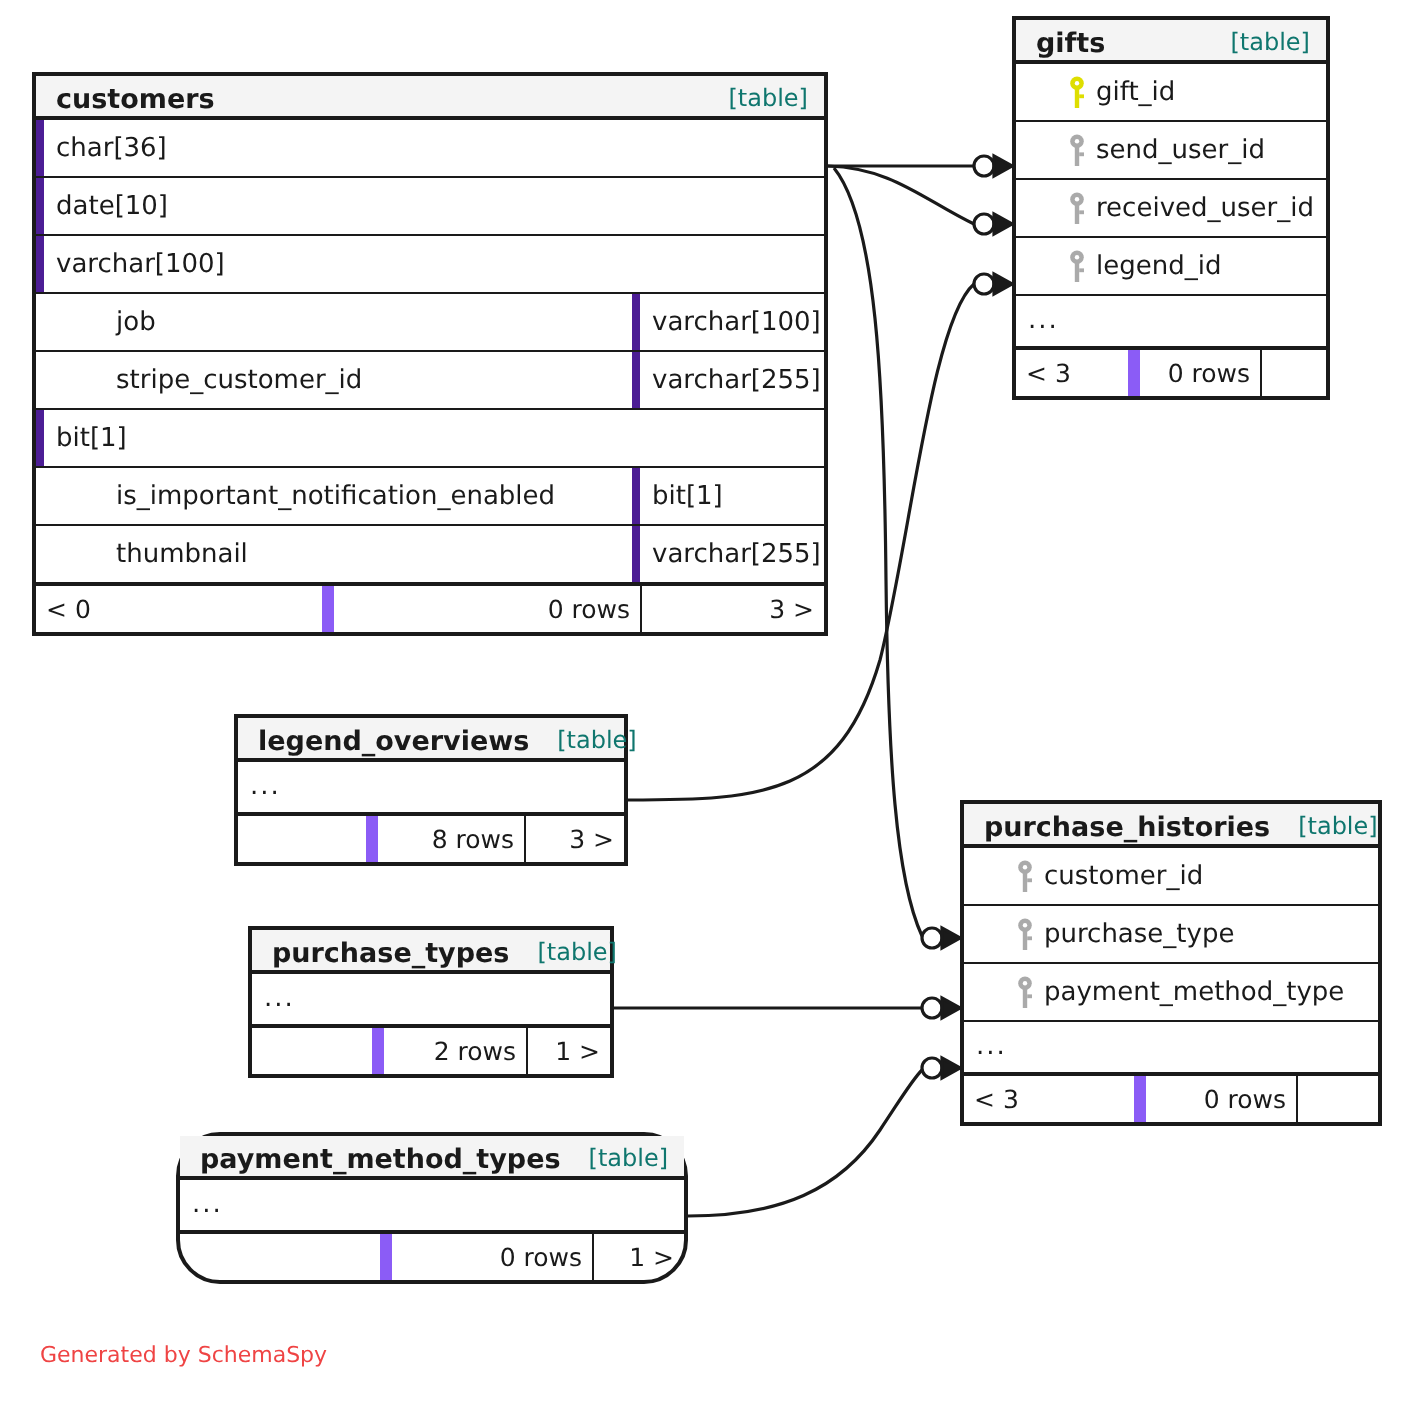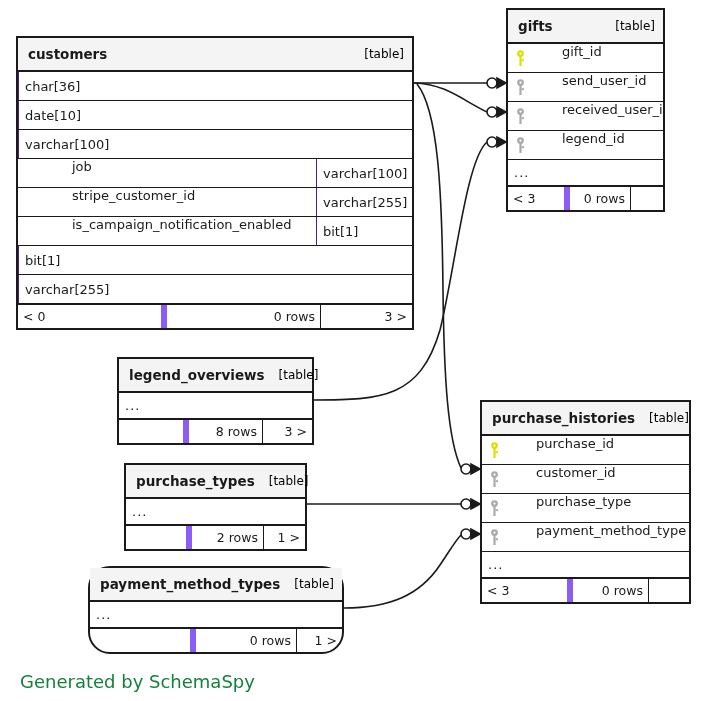--- a/index.html
+++ b/index.html
@@ -31,64 +31,64 @@
     position: absolute;
     z-index: 2;
     background: #ffffff;
     border: 2px solid #1a1a1a;
     box-sizing: border-box;
     font-size: 13px;
     color: #1a1a1a;
   }
   .tbl-header {
     display: flex;
-    align-items: center;
+    align-items: flex-start;
     justify-content: space-between;
     background: #f4f4f4;
     border-bottom: 2px solid #1a1a1a;
     padding: 4px 8px 5px 10px;
     box-sizing: border-box;
-    height: 34px;
+    height: 22px;
   }
   .tbl-name {
     font-weight: bold;
     font-size: 13.5px;
     white-space: nowrap;
   }
   .tbl-tag {
     font-size: 12px;
-    color: #000000;
+    color: #0f766e;
     margin-left: 14px;
     white-space: nowrap;
   }
   .col-row {
     display: flex;
     align-items: stretch;
     border-bottom: 1px solid #1a1a1a;
     height: 29px;
     box-sizing: border-box;
   }
   .col-row:last-of-type {
     border-bottom: none;
   }
   .col-name {
     flex: 1 1 auto;
     display: flex;
-    padding-left: 2px;
+    align-items: center;
+    padding-left: 20px;
     box-sizing: border-box;
     white-space: nowrap;
     overflow: hidden;
-    gap: 32px;
   }
   .col-type {
     flex: 0 0 auto;
     display: flex;
     align-items: center;
     padding-left: 6px;
-    border-left: 1px solid #4c1d95;
+    border-left: 4px solid #4c1d95;
     box-sizing: border-box;
     white-space: nowrap;
   }
   .keyslot {
     width: 20px;
     flex: 0 0 20px;
     display: flex;
     align-items: center;
     justify-content: center;
   }
@@ -156,22 +156,22 @@
   
   #tbl-payment-method-types { left: 88px; top: 566px; width: 256px; border-radius: 22px; }
   #tbl-payment-method-types .tbl-footer .foot-cell:nth-child(1) { width: 100px; }
   #tbl-payment-method-types .tbl-footer .foot-cell:nth-child(2) { width: 106px; }
   #tbl-payment-method-types .tbl-footer .foot-cell:nth-child(3) { width: 46px; }
 
   #footer-credit {
     position: absolute;
     left: 20px;
     top: 671px;
-    font-size: 18px;
-    color: #15803d;
+    font-size: 11px;
+    color: #ef4444;
     z-index: 3;
     white-space: nowrap;
   }
 </style>
 </head>
 <body>
 
 <div id="diagram-root">
 
   <svg id="edge-layer" viewBox="0 0 707 701" width="707" height="701" xmlns="http://www.w3.org/2000/svg">
@@ -245,32 +245,36 @@
 
     <div class="col-row">
       <div class="col-name">
         <span class="keyslot"></span>
         <span>stripe_customer_id</span>
       </div>
       <div class="col-type">varchar[255]</div>
     </div>
 
     <div class="col-row">
+      <div class="col-type">bit[1]</div>
+    </div>
+
+    <div class="col-row">
       <div class="col-name">
         <span class="keyslot"></span>
-        <span>is_campaign_notification_enabled</span>
+        <span>is_important_notification_enabled</span>
       </div>
       <div class="col-type">bit[1]</div>
     </div>
 
     <div class="col-row">
-      <div class="col-type">bit[1]</div>
-    </div>
-
-    <div class="col-row">
+      <div class="col-name">
+        <span class="keyslot"></span>
+        <span>thumbnail</span>
+      </div>
       <div class="col-type">varchar[255]</div>
     </div>
 
     <div class="tbl-footer">
       <div class="foot-cell foot-left">&lt; 0</div>
       <div class="foot-cell foot-mid">0 rows</div>
       <div class="foot-cell foot-right">3 &gt;</div>
     </div>
   </div>
 
@@ -344,33 +348,20 @@
       <div class="foot-cell foot-right"></div>
     </div>
   </div>
 
   <div class="er-table" id="tbl-purchase-histories">
     <div class="tbl-header">
       <span class="tbl-name">purchase_histories</span>
       <span class="tbl-tag">[table]</span>
     </div>
 
-    <div class="col-row">
-      <div class="col-name">
-        <span class="keyslot">
-          <svg width="9" height="17" viewBox="0 0 9 17">
-              <circle cx="4.5" cy="3.6" r="3.4" fill="#dede00"></circle>
-              <circle cx="4.5" cy="3.6" r="1.1" fill="#ffffff"></circle>
-              <rect x="3.4" y="6" width="2.2" height="10" fill="#dede00"></rect>
-              <rect x="5.6" y="9.2" width="2.4" height="1.9" fill="#dede00"></rect>
-            </svg>
-        </span>
-        <span>purchase_id</span>
-      </div>
-    </div>
 
     <div class="col-row">
       <div class="col-name">
         <span class="keyslot">
           <svg width="9" height="17" viewBox="0 0 9 17">
               <circle cx="4.5" cy="3.6" r="3.4" fill="#aaaaaa"></circle>
               <circle cx="4.5" cy="3.6" r="1.1" fill="#ffffff"></circle>
               <rect x="3.4" y="6" width="2.2" height="10" fill="#aaaaaa"></rect>
               <rect x="5.6" y="9.2" width="2.4" height="1.9" fill="#aaaaaa"></rect>
             </svg>

